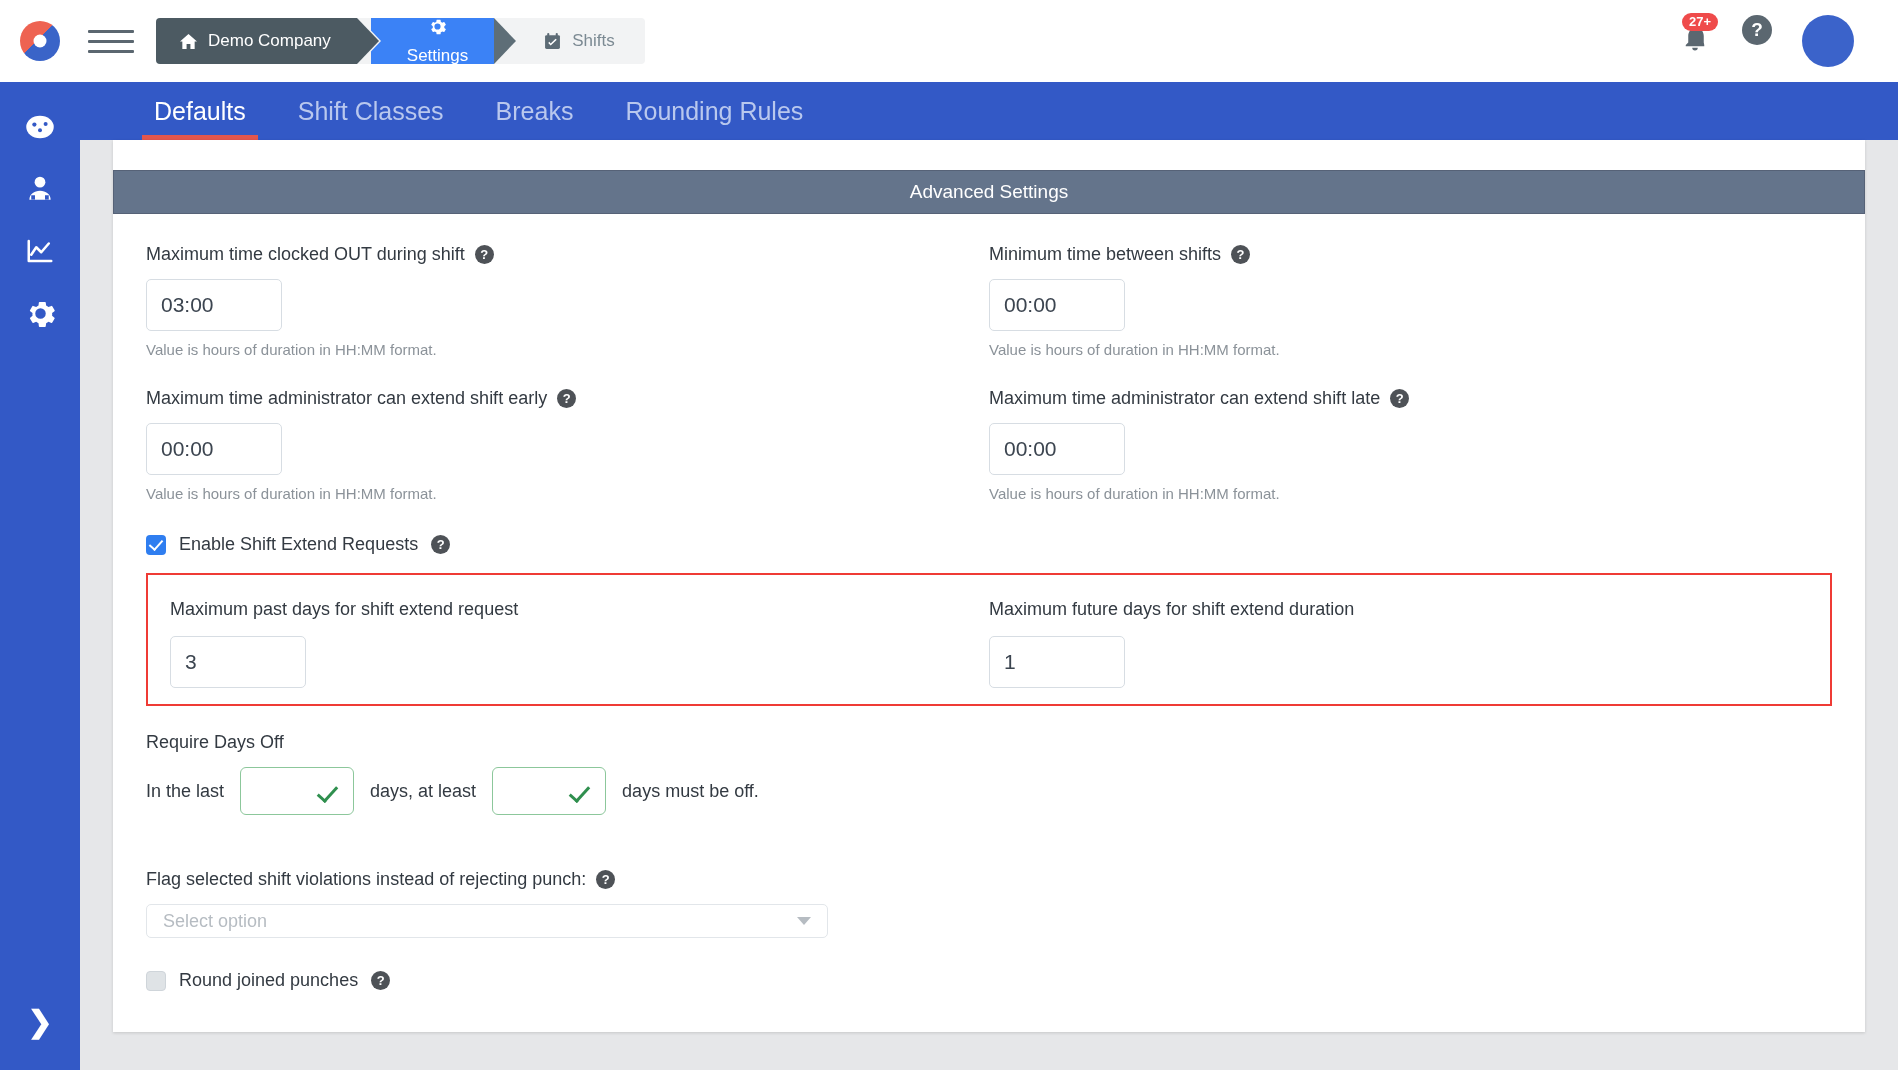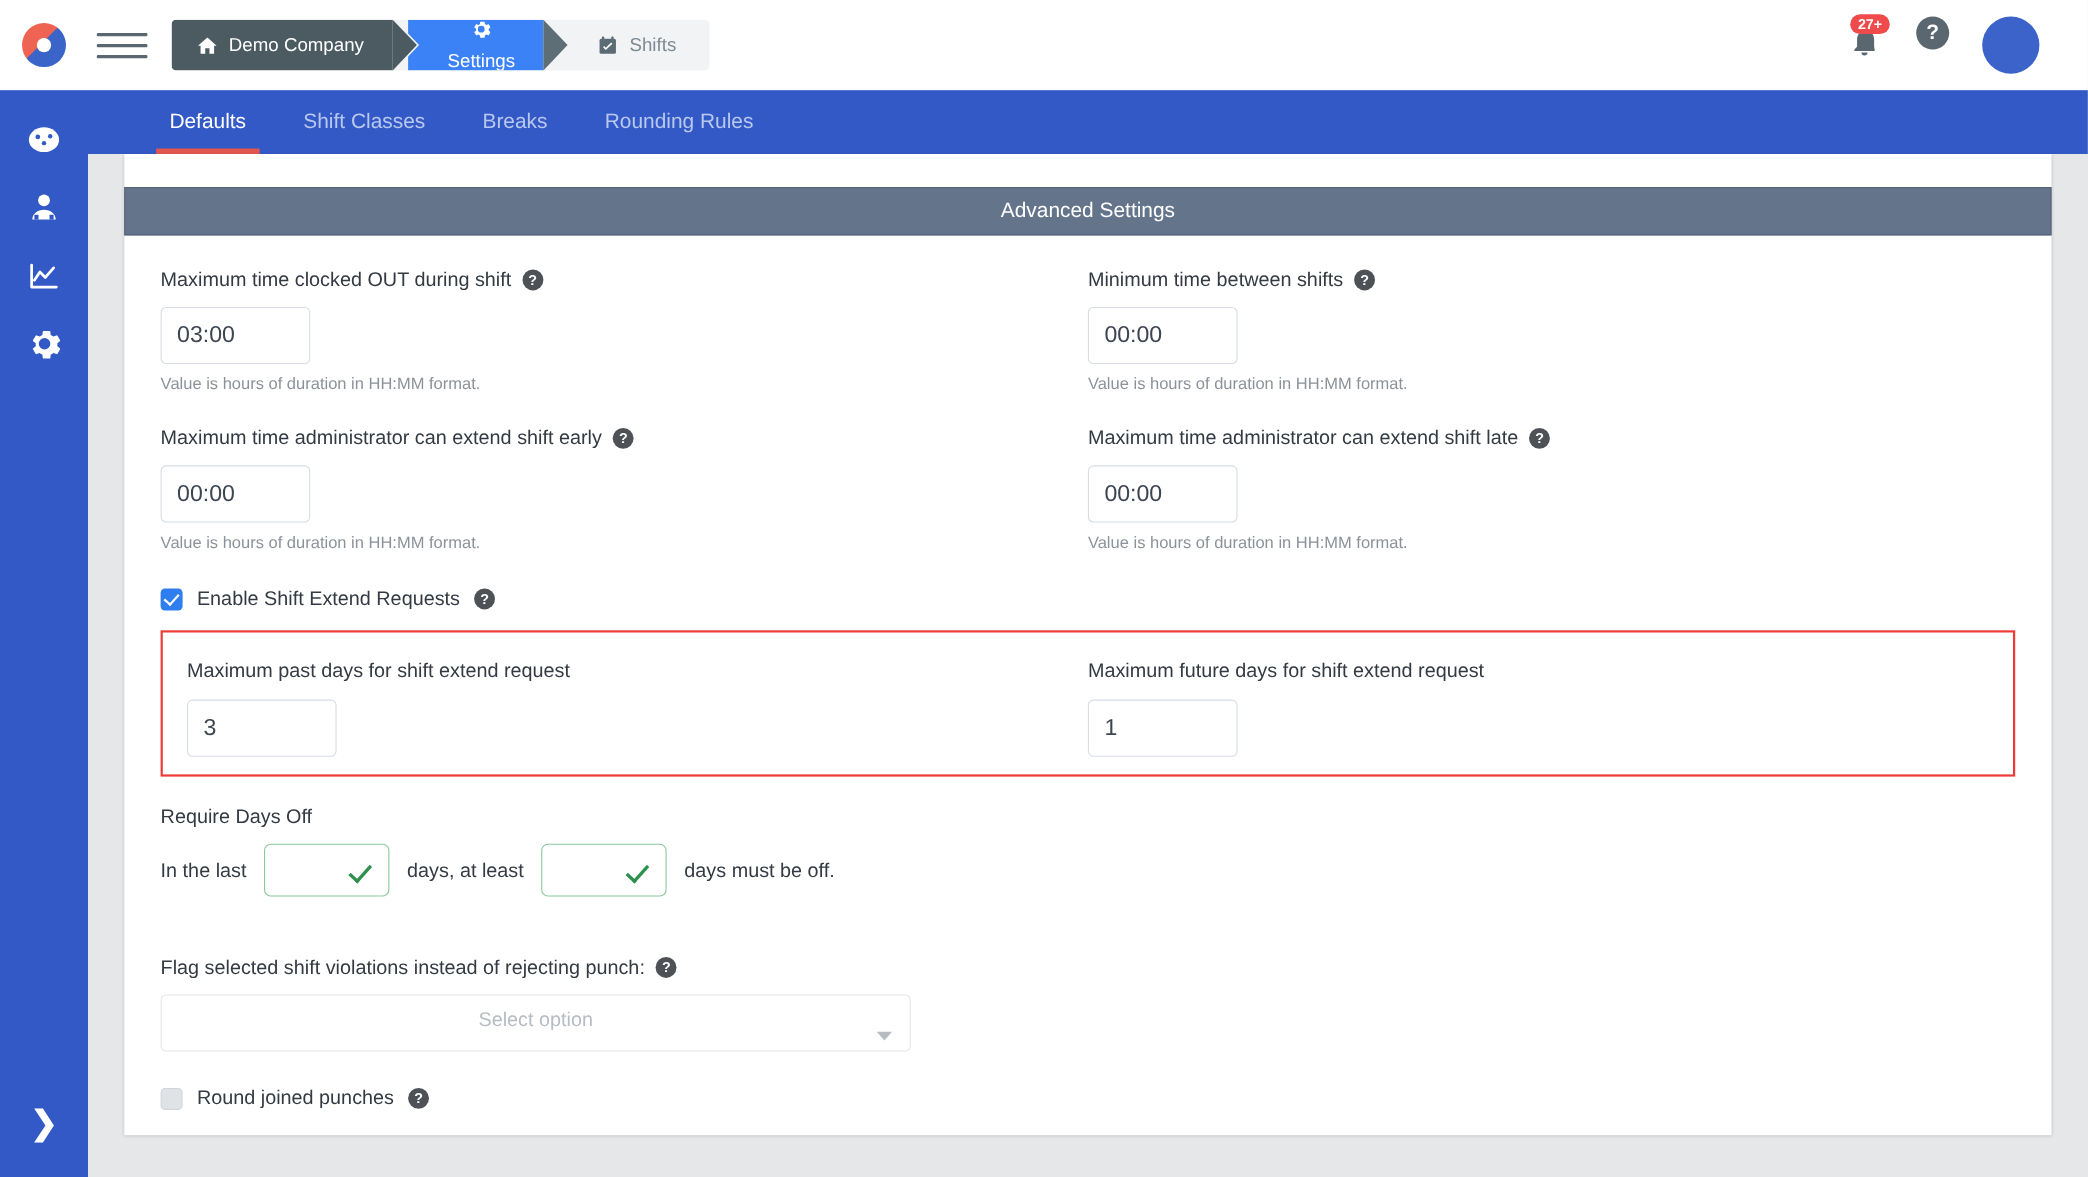--- a/index.html
+++ b/index.html
@@ -125,21 +125,21 @@
 
   
   .tabbar {
     position:absolute; top:82px; left:80px;
     width:1818px; height:58px;
     background:#3359c6;
     display:flex; align-items:center;
     padding-left: 48px;
   }
   .tab {
-    font-size:19px; color:#b9c8ee; cursor:pointer;
+    font-size:25px; color:#b9c8ee; cursor:pointer;
     padding: 0 26px; line-height:58px; position:relative;
     white-space:nowrap;
   }
   .tab.active { color:#ffffff; }
   .tab.active:after {
     content:""; position:absolute; left:14px; right:14px; bottom:0;
     height:5px; background:#e2564d;
   }
 
   
@@ -237,27 +237,26 @@
     content:""; position:absolute; right:20px; top:14px;
     width:8px; height:17px;
     border:solid #2f8f4e; border-width:0 3px 3px 0;
     transform: rotate(42deg);
   }
 
   
   .sel-label { margin-top: 54px; }
   .selectbox {
     margin-top: 14px;
-    width: 682px; height:52px;
+    width: 682px; height:34px;
     border:1px solid #e2e6ea; border-radius:5px;
     background:#fff;
     display:flex; align-items:center;
     padding: 12px 16px;
     cursor:pointer;
-    flex-direction:column;
   }
   .sel-placeholder { font-size:18px; color:#b6bcc2; }
   .caret {
     margin-left:auto;
     width:0;height:0;
     border-left:7px solid transparent;
     border-right:7px solid transparent;
     border-top:8px solid #b6bcc2;
   }
 </style>
@@ -431,21 +430,21 @@
 
     <div class="redbox">
       <div class="col">
         <div class="field-label">
           <span>Maximum past days for shift extend request</span>
         </div>
         <input class="txtinput" value="3" style="">
       </div>
       <div class="col">
         <div class="field-label">
-          <span>Maximum future days for shift extend request</span>
+          <span>Maximum future days for shift extend duration</span>
         </div>
         <input class="txtinput" value="1" style="">
       </div>
     </div>
 
     <div class="rdo-title">Require Days Off</div>
     <div class="rdo-line">
       <span>In the last</span>
       <span class="greenbox"></span>
       <span>days, at least</span>

